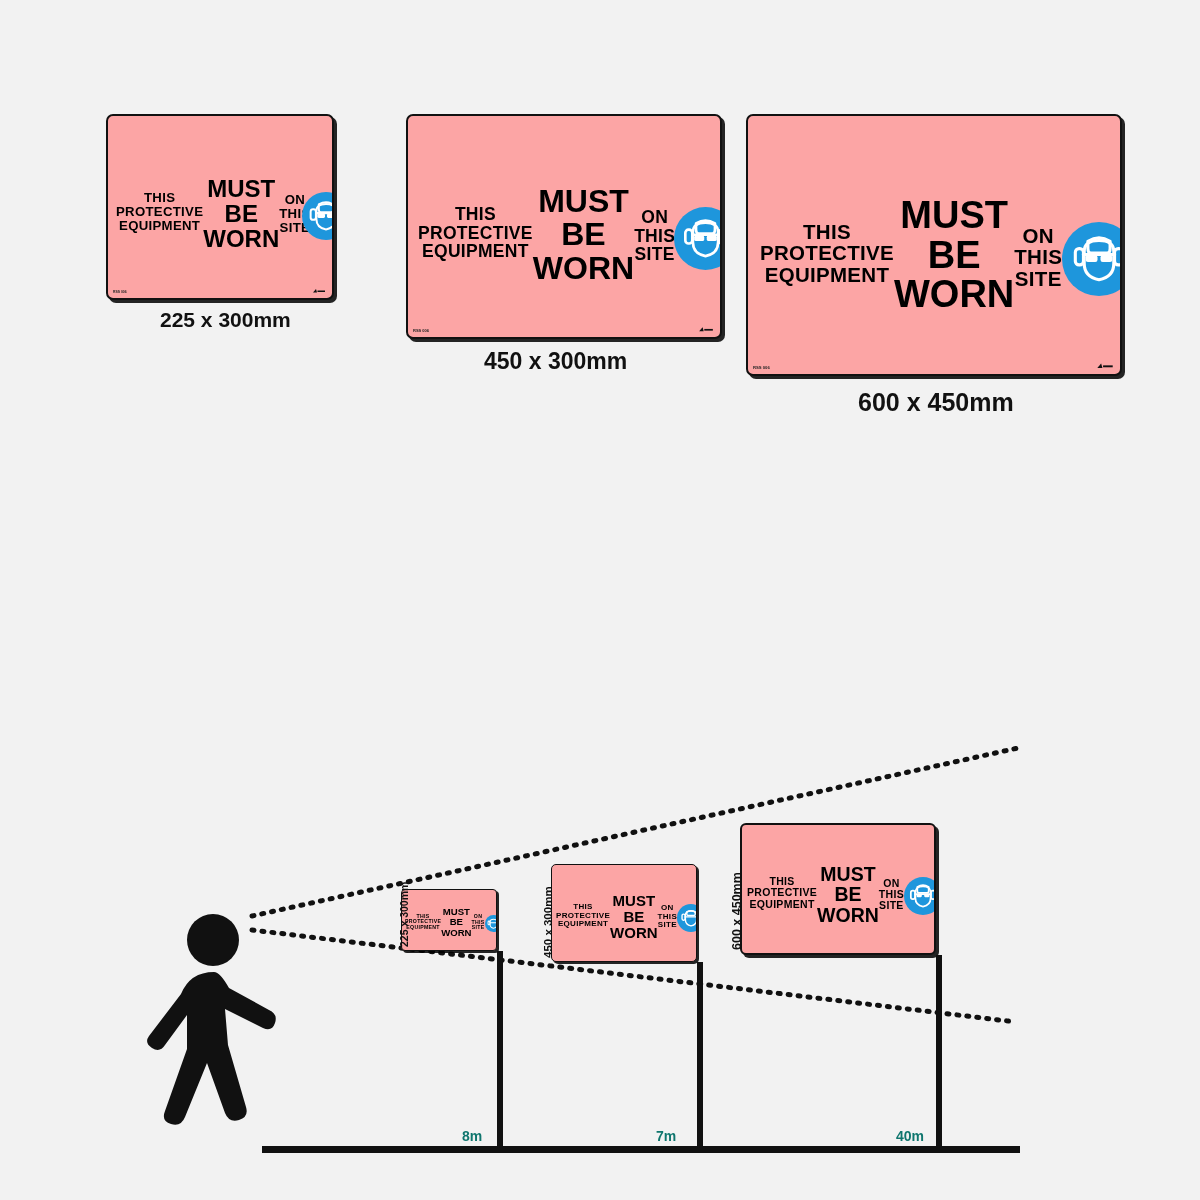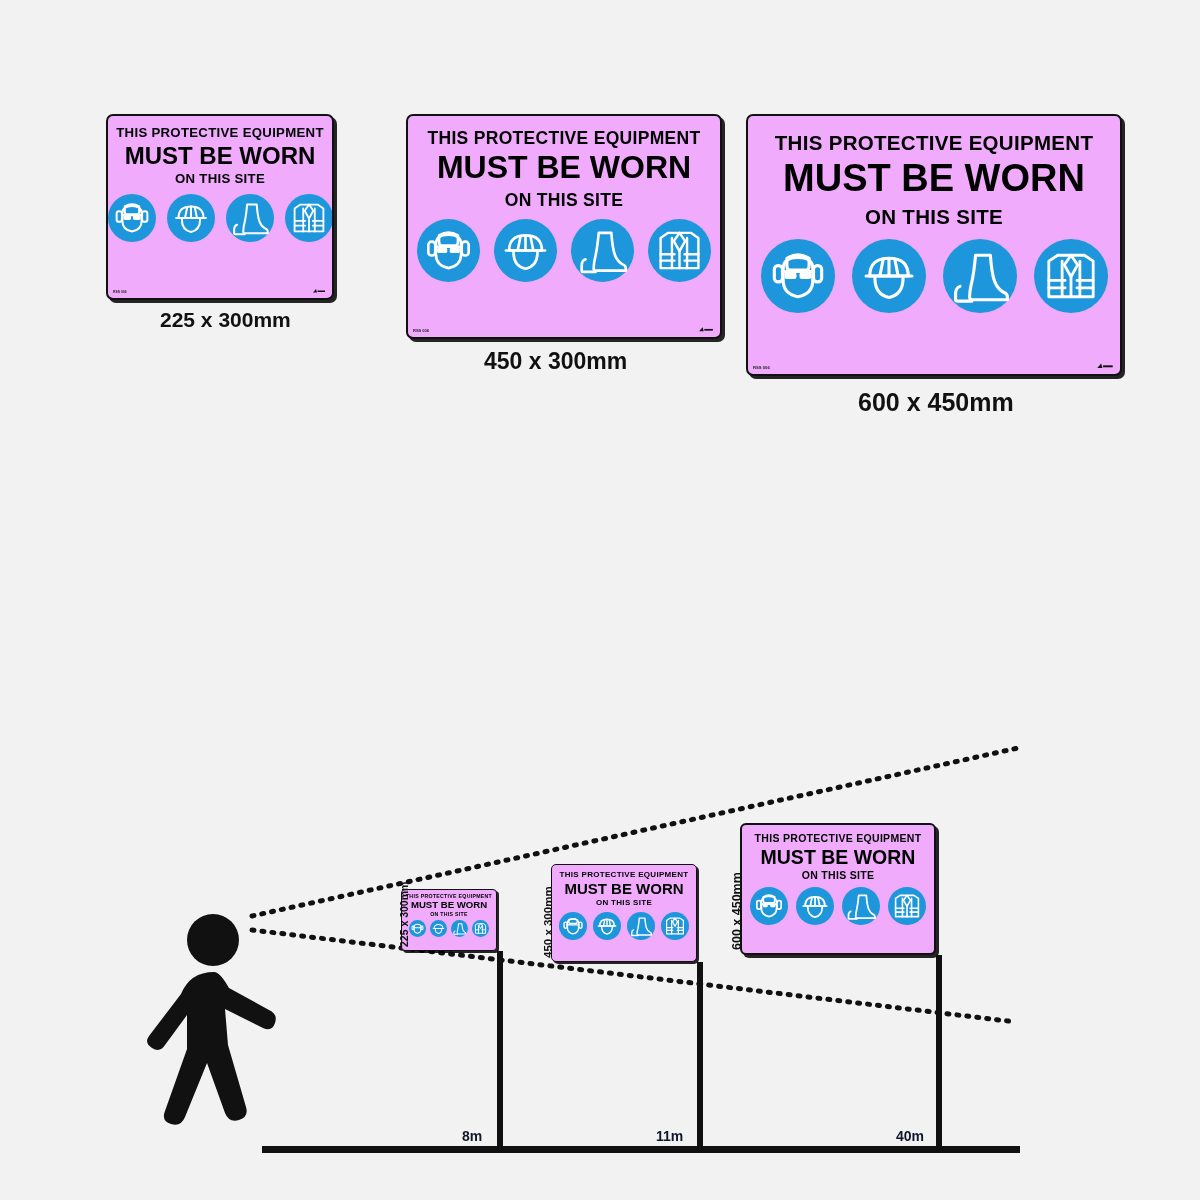--- a/index.html
+++ b/index.html
@@ -8,26 +8,27 @@
     background:#f2f2f2;
     font-family:"Liberation Sans", sans-serif;
     position:relative;
     overflow:hidden;
   }
   .stage{position:absolute;left:0;top:0;width:1200px;height:1200px;}
 
   
   .sign{
     position:absolute;
-    background:#f0abfc;
+    background:#fca5a5;
     border:2px solid #111;
     border-radius:7px;
     box-sizing:border-box;
     box-shadow:3px 3px 0 rgba(0,0,0,0.85);
-    display:flex;flex-direction:column;
+    display:flex;flex-direction:row;
+    align-items:center;
     overflow:hidden;
   }
   .sign .ln1,.sign .ln2,.sign .ln3{
     color:#000;font-weight:bold;text-align:center;
     letter-spacing:0.3px;line-height:1.05;width:100%;
   }
   .sign .ln2{letter-spacing:0px;}
   .icons{
     display:flex;justify-content:center;align-items:center;width:100%;
   }
@@ -38,21 +39,21 @@
   
   .cap{
     position:absolute;font-weight:bold;color:#111;
     white-space:nowrap;font-family:"Liberation Sans",sans-serif;
   }
 
   
   .pole{position:absolute;background:#111;width:6px;}
   .ground{position:absolute;background:#111;height:7px;}
   .tick{position:absolute;background:#111;width:5px;}
-  .dist{position:absolute;font-weight:bold;color:#0f172a;font-size:14px;white-space:nowrap;}
+  .dist{position:absolute;font-weight:bold;color:#0f766e;font-size:14px;white-space:nowrap;}
   .vcap{
     position:absolute;font-weight:bold;color:#111;white-space:nowrap;
     transform:rotate(-90deg);transform-origin:left top;
   }
   .person{position:absolute;}
   .sightline{position:absolute;left:0;top:0;width:1200px;height:1200px;pointer-events:none;}
 </style>
 </head>
 <body>
 
@@ -356,21 +357,21 @@
           <path d="M20 56 h22 M58 56 h22 M20 66 h22 M58 66 h22"></path>
               <path d="M38 30 l0 48 M62 30 l0 48"></path>
             </g>
           </svg>
       </div>
     </div>
   </div>
   <div class="vcap" style="left:542px;top:958px;font-size:11.5px;">450 x 300mm</div>
   <div class="pole" style="left:697px;top:962px;height:189px;"></div>
   <div class="tick" style="left:697px;top:1110px;height:40px;"></div>
-  <div class="dist" style="left:656px;top:1128px;">11m</div>
+  <div class="dist" style="left:656px;top:1128px;">7m</div>
 
   <div class="sign" style="left:740px;top:823px;width:196px;height:132px;padding:8px 5px 0;border-width:2px;border-radius:6px;box-shadow:3px 3px 0 rgba(0,0,0,0.85);">
     <div class="ln1" style="font-size:10.5px;">THIS PROTECTIVE EQUIPMENT</div>
     <div class="ln2" style="font-size:19.5px;margin-top:3px;">MUST BE WORN</div>
     <div class="ln3" style="font-size:10.5px;margin-top:3px;">ON THIS SITE</div>
     <div class="icons" style="margin-top:5px;gap:8px;">
       <div class="pic" style="width:38px;height:38px;">
         <svg viewBox="0 0 100 100" width="38" height="38">
             <g fill="none" stroke="#fff" stroke-width="4.6" stroke-linejoin="round" stroke-linecap="round">
           <path d="M35 26 q15 -9 30 0 l0 10 q0 6 -4 6 l-22 0 q-4 0 -4 -6 z"></path>

